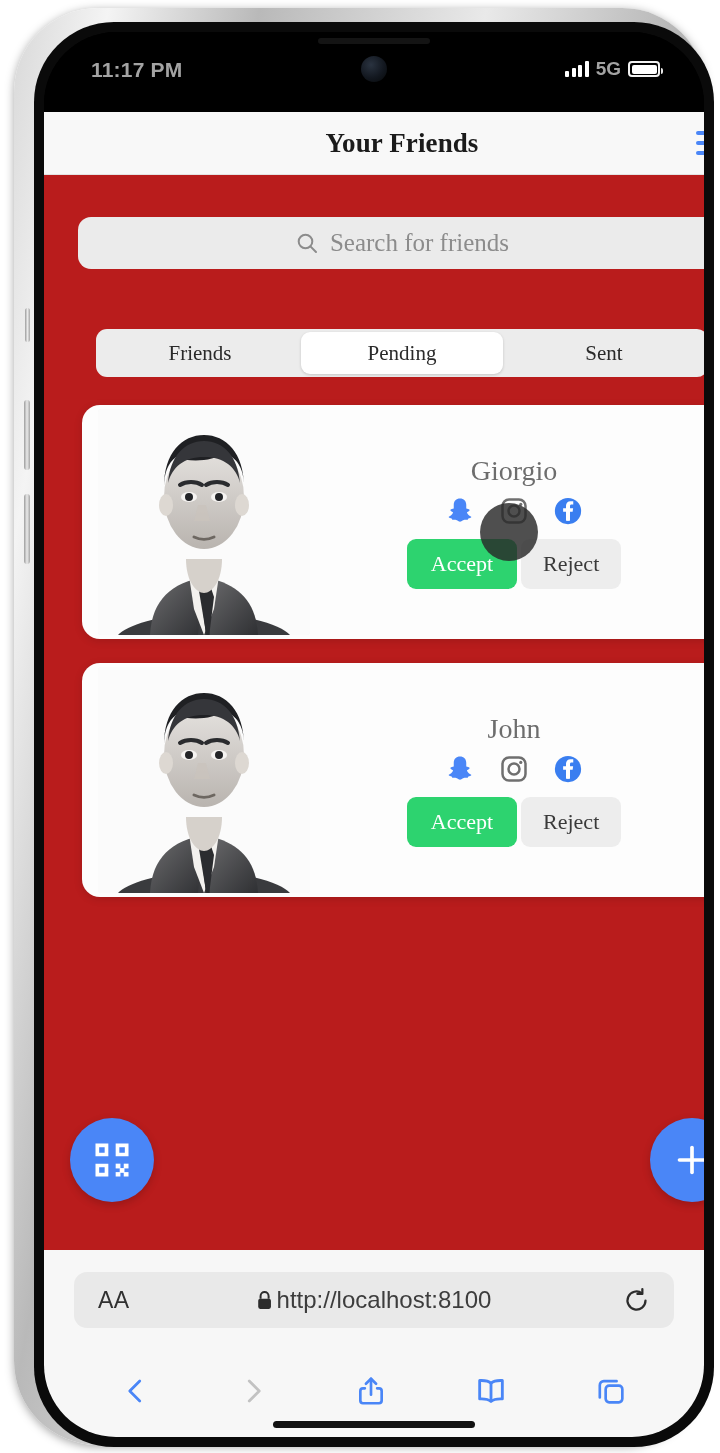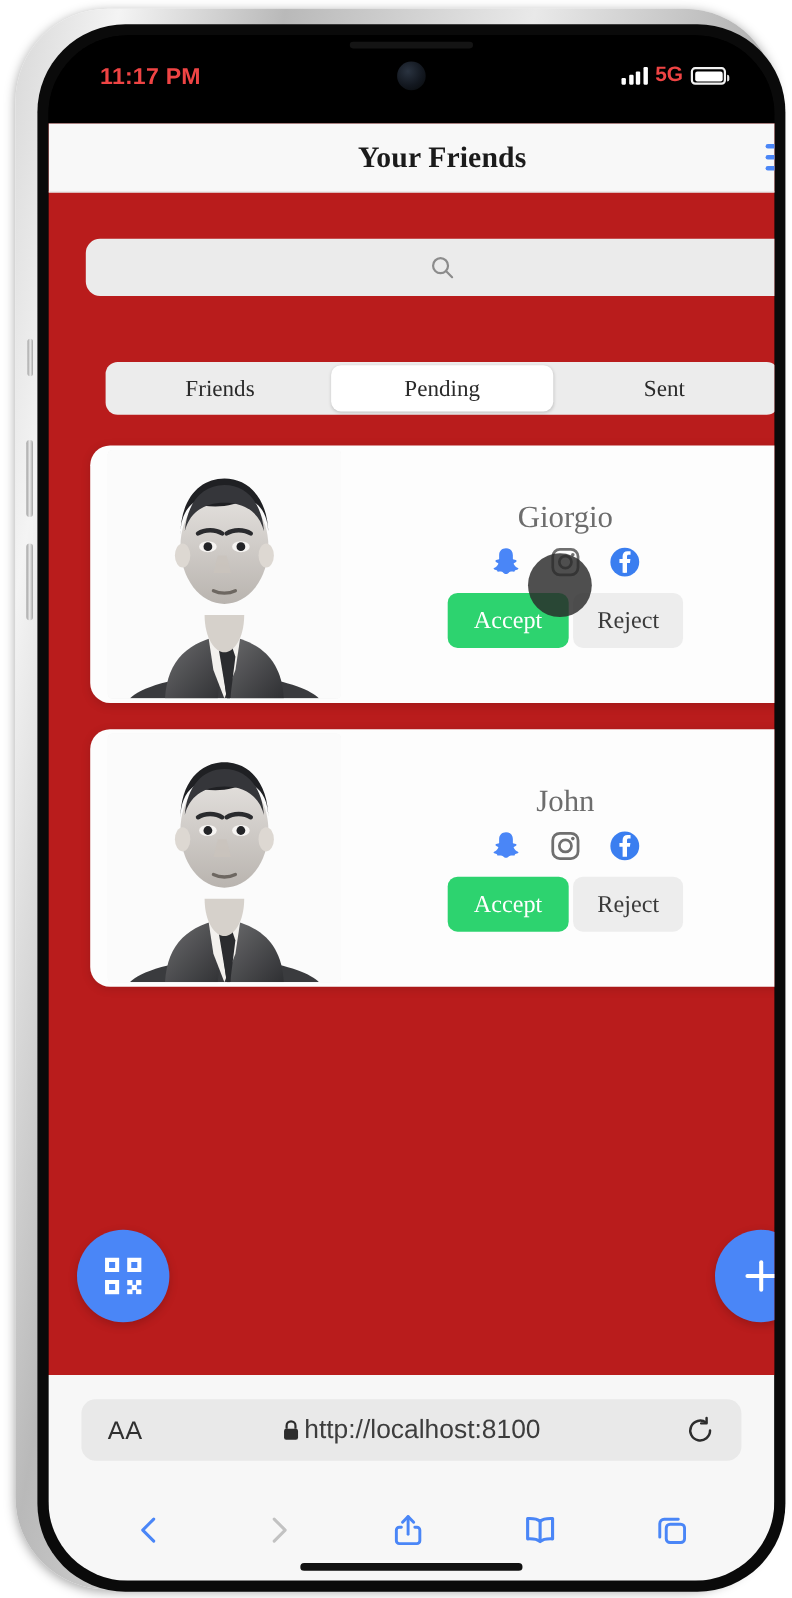--- a/index.html
+++ b/index.html
@@ -54,21 +54,21 @@
   .btn-volup  { left: 10px; top: 392px;  width: 6px; height: 70px; }
   .btn-voldn  { left: 10px; top: 486px;  width: 6px; height: 70px; }
   .btn-power  { right: 10px; top: 430px; width: 6px; height: 112px; }
 
   
   .statusbar {
     position: absolute;
     left: 0; top: 0;
     width: 660px; height: 80px;
     background: #000;
-    color: #ef4444;
+    color: #a3a3a3;
     z-index: 6;
   }
   .status-time {
     position: absolute;
     left: 47px; top: 26px;
     font-size: 21px;
     font-weight: bold;
     letter-spacing: .2px;
   }
   .status-right {
@@ -383,20 +383,21 @@
             <span></span>
         </div>
       </div>
 
       <div class="search-wrap">
         <div class="search-box">
           <svg class="search-ico" viewBox="0 0 24 24" fill="none">
             <circle cx="10.5" cy="10.5" r="6.8" stroke="#8c8c8c" stroke-width="2"></circle>
             <line x1="15.4" y1="15.4" x2="21" y2="21" stroke="#8c8c8c" stroke-width="2" stroke-linecap="round"></line>
           </svg>
+          <span class="search-ph">Search for friends</span>
         </div>
       </div>
 
       <div class="seg-wrap">
         <div class="segment">
           <div class="seg-item">Friends</div>
           <div class="seg-item active">Pending</div>
           <div class="seg-item">Sent</div>
         </div>
       </div>

